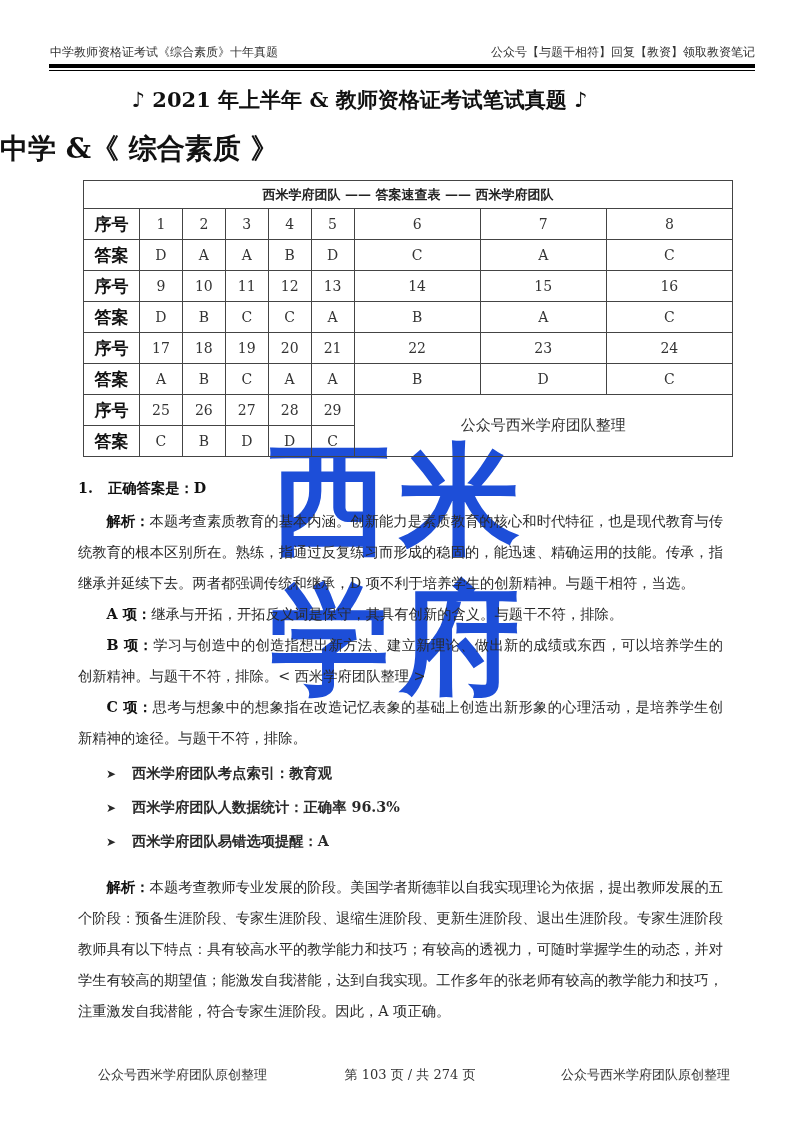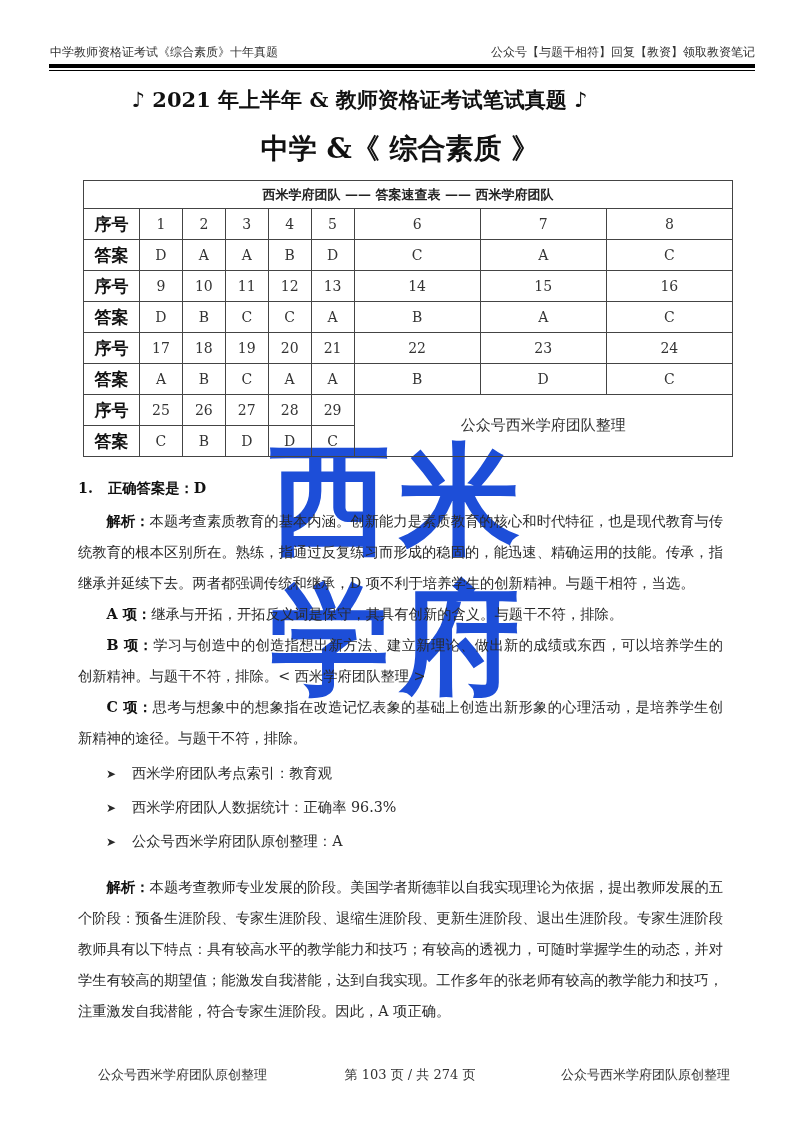--- a/index.html
+++ b/index.html
@@ -21,21 +21,21 @@
   .header .left { position: absolute; left: 0; top: 0; }
   .header .right { position: absolute; right: 0; top: 0; }
   .header-rule-thick { position: absolute; left: 49px; top: 64px; width: 706px; height: 4px; background: #000; }
   .header-rule-thin { position: absolute; left: 49px; top: 70px; width: 706px; height: 1px; background: #000; }
 
   .title1 {
     position: absolute; left: 0; top: 86px; width: 719px; text-align: center;
     font-size: 21px; font-weight: bold; color: #111;
   }
   .title2 {
-    position: absolute; left: 0; top: 130px; width: 800px; text-align: center;
+    position: absolute; left: 0; top: 130px; width: 800px; 
     font-size: 28px; font-weight: bold; color: #111;
   }
 
   table.answers {
     position: absolute; left: 74px; top: 180px; width: 650px;
     border-collapse: collapse; z-index: 1; background: transparent;
     font-family: "DejaVu Serif", serif;
     margin-left: 9px;
   }
   table.answers td {
@@ -52,21 +52,21 @@
   table.answers td.note { font-size: 15px; color: #333; }
 
   .content {
     position: absolute; left: 78px; top: 470px; width: 645px; z-index: 1;
     font-size: 14.3px; line-height: 31px; color: #2a2a2a;
   }
   .q-head { font-weight: bold; color: #111; margin: 0; height: 36px; line-height: 36px; }
   .q-head .num { display: inline-block; width: 30px; }
   p { margin: 0; text-indent: 2em; text-align: justify; }
   .lab { font-weight: bold; color: #111; }
-  .bullets { list-style: none; margin: 2px 0 0 0; padding: 0 0 0 28px; }
+  .bullets { list-style: none; margin: 2px 0 0 0; padding: 0 0 0 28px; font-weight: bold; }
   .bullets li { height: 34px; line-height: 34px; }
   .bullets .arrow { display: inline-block; width: 26px; font-family: "DejaVu Sans", sans-serif; font-size: 12px; }
   .spacer { height: 14px; }
 
   .footer {
     position: absolute; left: 90px; top: 1066px; width: 640px; height: 20px;
     font-size: 13px; color: #333;
   }
   .footer .l { position: absolute; left: 8px; }
   .footer .c { position: absolute; left: 0; width: 100%; text-align: center; }
@@ -187,21 +187,21 @@
   <div class="q-head">
     <span class="num">1.</span><span>正确答案是：D</span>
   </div>
   <p><span class="lab">解析：</span><span>本题考查素质教育的基本内涵。创新能力是素质教育的核心和时代特征，也是现代教育与传统教育的根本区别所在。熟练，指通过反复练习而形成的稳固的，能迅速、精确运用的技能。传承，指继承并延续下去。两者都强调传统和继承，D 项不利于培养学生的创新精神。与题干相符，当选。</span></p>
   <p><span class="lab">A 项：</span><span>继承与开拓，开拓反义词是保守，其具有创新的含义。与题干不符，排除。</span></p>
   <p><span class="lab">B 项：</span><span>学习与创造中的创造指想出新方法、建立新理论、做出新的成绩或东西，可以培养学生的创新精神。与题干不符，排除。&lt; 西米学府团队整理 &gt;</span></p>
   <p><span class="lab">C 项：</span><span>思考与想象中的想象指在改造记忆表象的基础上创造出新形象的心理活动，是培养学生创新精神的途径。与题干不符，排除。</span></p>
   <ul class="bullets">
     <li><span class="arrow">➤</span><span>西米学府团队考点索引：教育观</span></li>
     <li><span class="arrow">➤</span><span>西米学府团队人数据统计：正确率 96.3%</span></li>
-    <li><span class="arrow">➤</span><span>公众号西米学府团队原创整理：A</span></li>
+    <li><span class="arrow">➤</span><span>西米学府团队易错选项提醒：A</span></li>
   </ul>
   <div class="spacer"></div>
 
   <p><span class="lab">解析：</span><span>本题考查教师专业发展的阶段。美国学者斯德菲以自我实现理论为依据，提出教师发展的五个阶段：预备生涯阶段、专家生涯阶段、退缩生涯阶段、更新生涯阶段、退出生涯阶段。专家生涯阶段教师具有以下特点：具有较高水平的教学能力和技巧；有较高的透视力，可随时掌握学生的动态，并对学生有较高的期望值；能激发自我潜能，达到自我实现。工作多年的张老师有较高的教学能力和技巧，注重激发自我潜能，符合专家生涯阶段。因此，A 项正确。</span></p>
 </div>
 
 <div class="footer">
   <span class="l">公众号西米学府团队原创整理</span>
   <span class="c">第 103 页 / 共 274 页</span>
   <span class="r">公众号西米学府团队原创整理</span>

